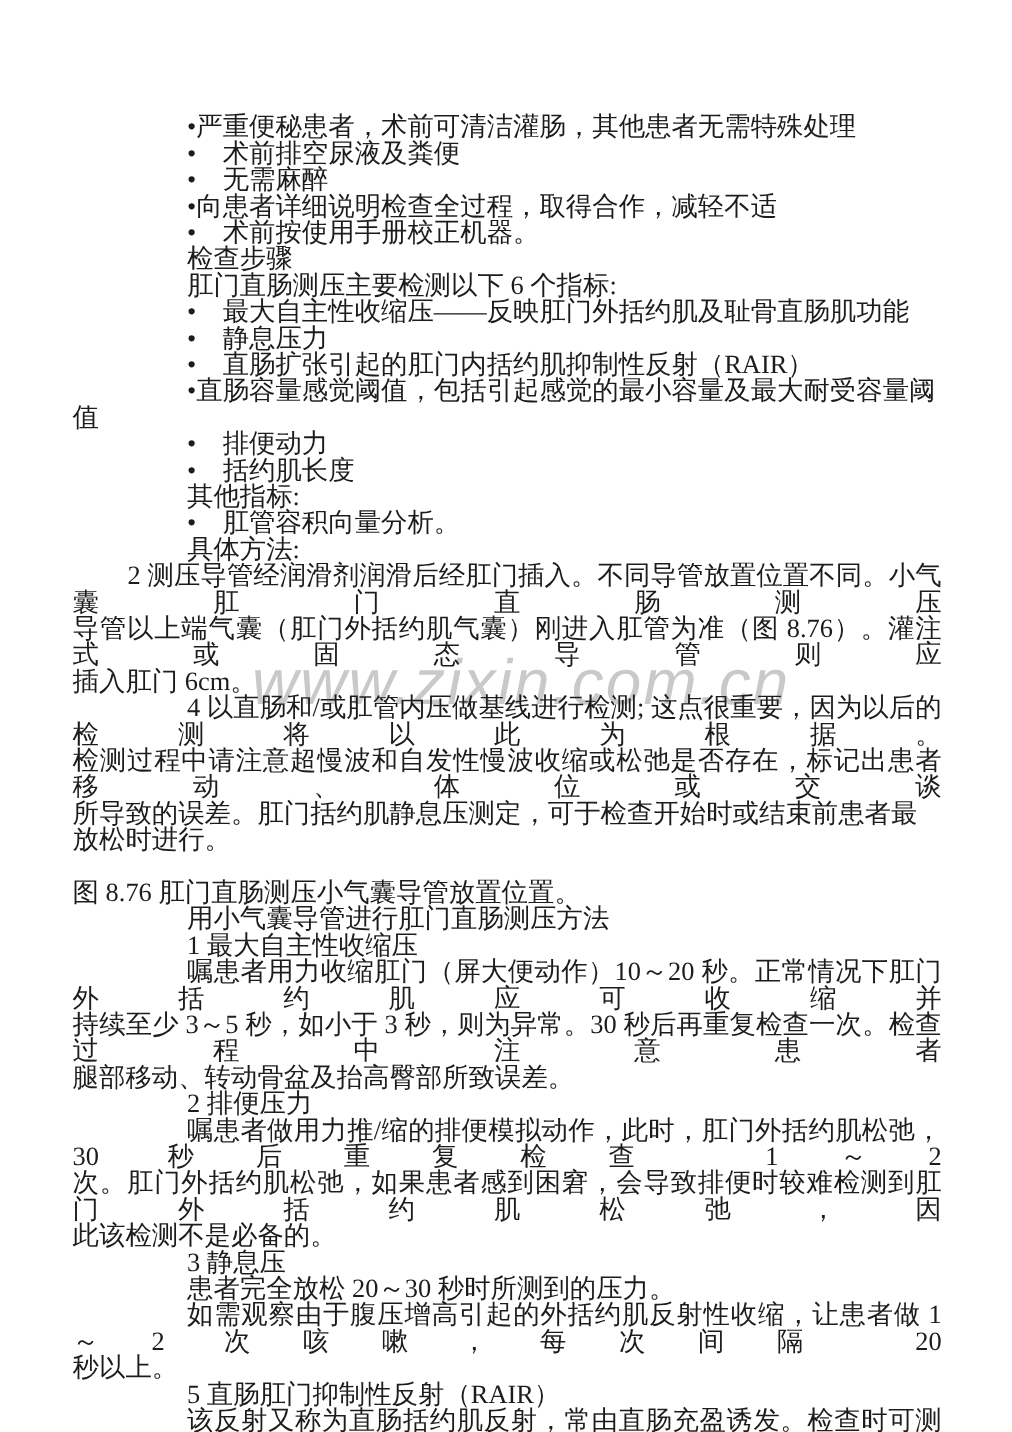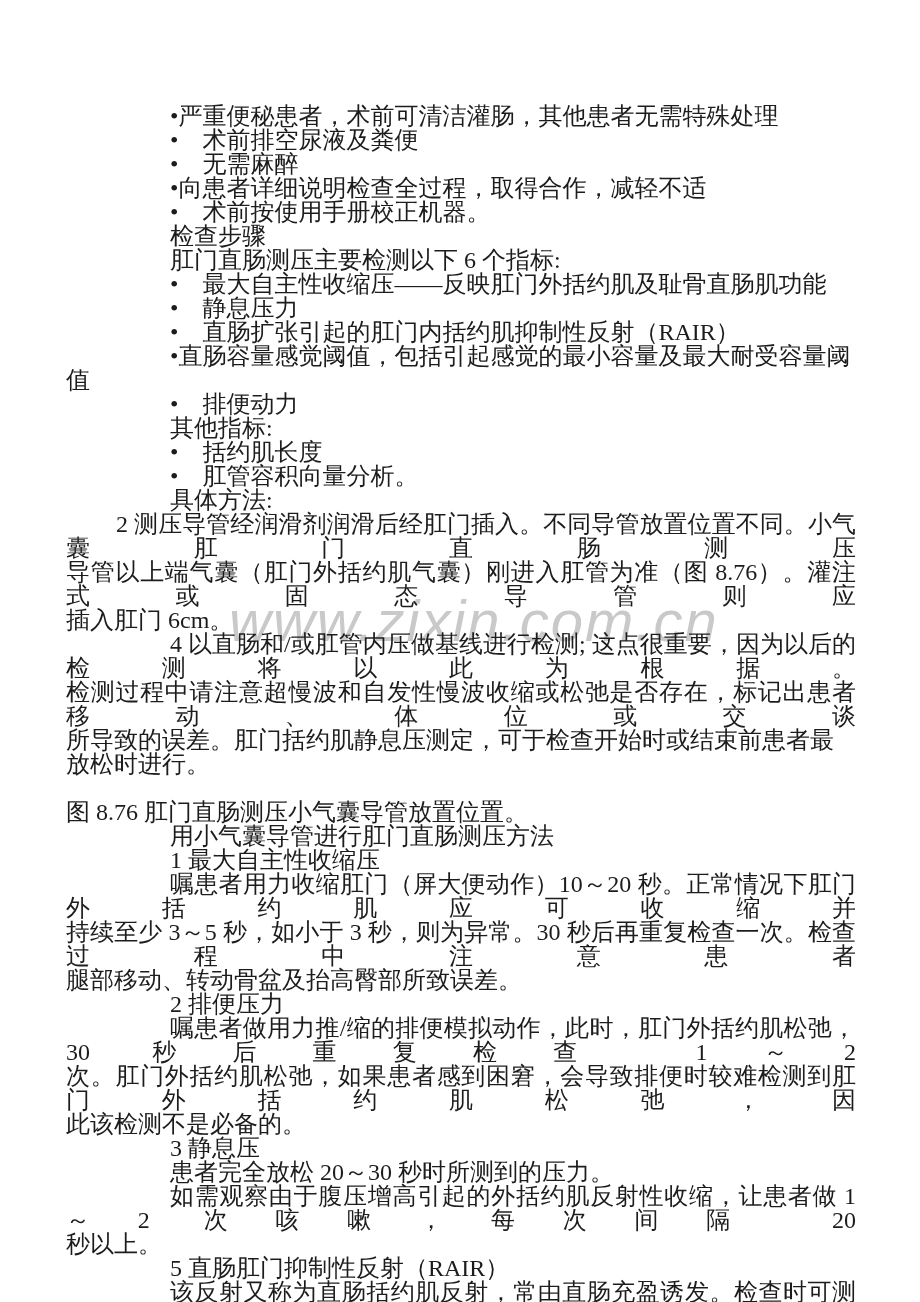--- a/index.html
+++ b/index.html
@@ -49,22 +49,22 @@
       <p class="line ind">•　无需麻醉</p>
       <p class="line ind">•向患者详细说明检查全过程，取得合作，减轻不适</p>
       <p class="line ind">•　术前按使用手册校正机器。</p>
       <p class="line ind">检查步骤</p>
       <p class="line ind">肛门直肠测压主要检测以下 6 个指标:</p>
       <p class="line ind">•　最大自主性收缩压——反映肛门外括约肌及耻骨直肠肌功能</p>
       <p class="line ind">•　静息压力</p>
       <p class="line ind">•　直肠扩张引起的肛门内括约肌抑制性反射（RAIR）</p>
       <p class="line ind">•直肠容量感觉阈值，包括引起感觉的最小容量及最大耐受容量阈值</p>
       <p class="line ind">•　排便动力</p>
+      <p class="line ind">•　括约肌长度</p>
       <p class="line ind">其他指标:</p>
-      <p class="line ind">•　括约肌长度</p>
       <p class="line ind">•　肛管容积向量分析。</p>
       <p class="line ind">具体方法:</p>
       <p class="line ind2 stretch">2 测压导管经润滑剂润滑后经肛门插入。不同导管放置位置不同。小气囊肛门直肠测压</p>
       <p class="line flush stretch">导管以上端气囊（肛门外括约肌气囊）刚进入肛管为准（图 8.76）。灌注式或固态导管则应</p>
       <p class="line flush">插入肛门 6cm。</p>
       <p class="line ind stretch">4 以直肠和/或肛管内压做基线进行检测; 这点很重要，因为以后的检测将以此为根据。</p>
       <p class="line flush stretch">检测过程中请注意超慢波和自发性慢波收缩或松弛是否存在，标记出患者移动、体位或交谈</p>
       <p class="line flush">所导致的误差。肛门括约肌静息压测定，可于检查开始时或结束前患者最放松时进行。</p>
       <p class="line blank"></p>
       <p class="line flush">图 8.76 肛门直肠测压小气囊导管放置位置。</p>

